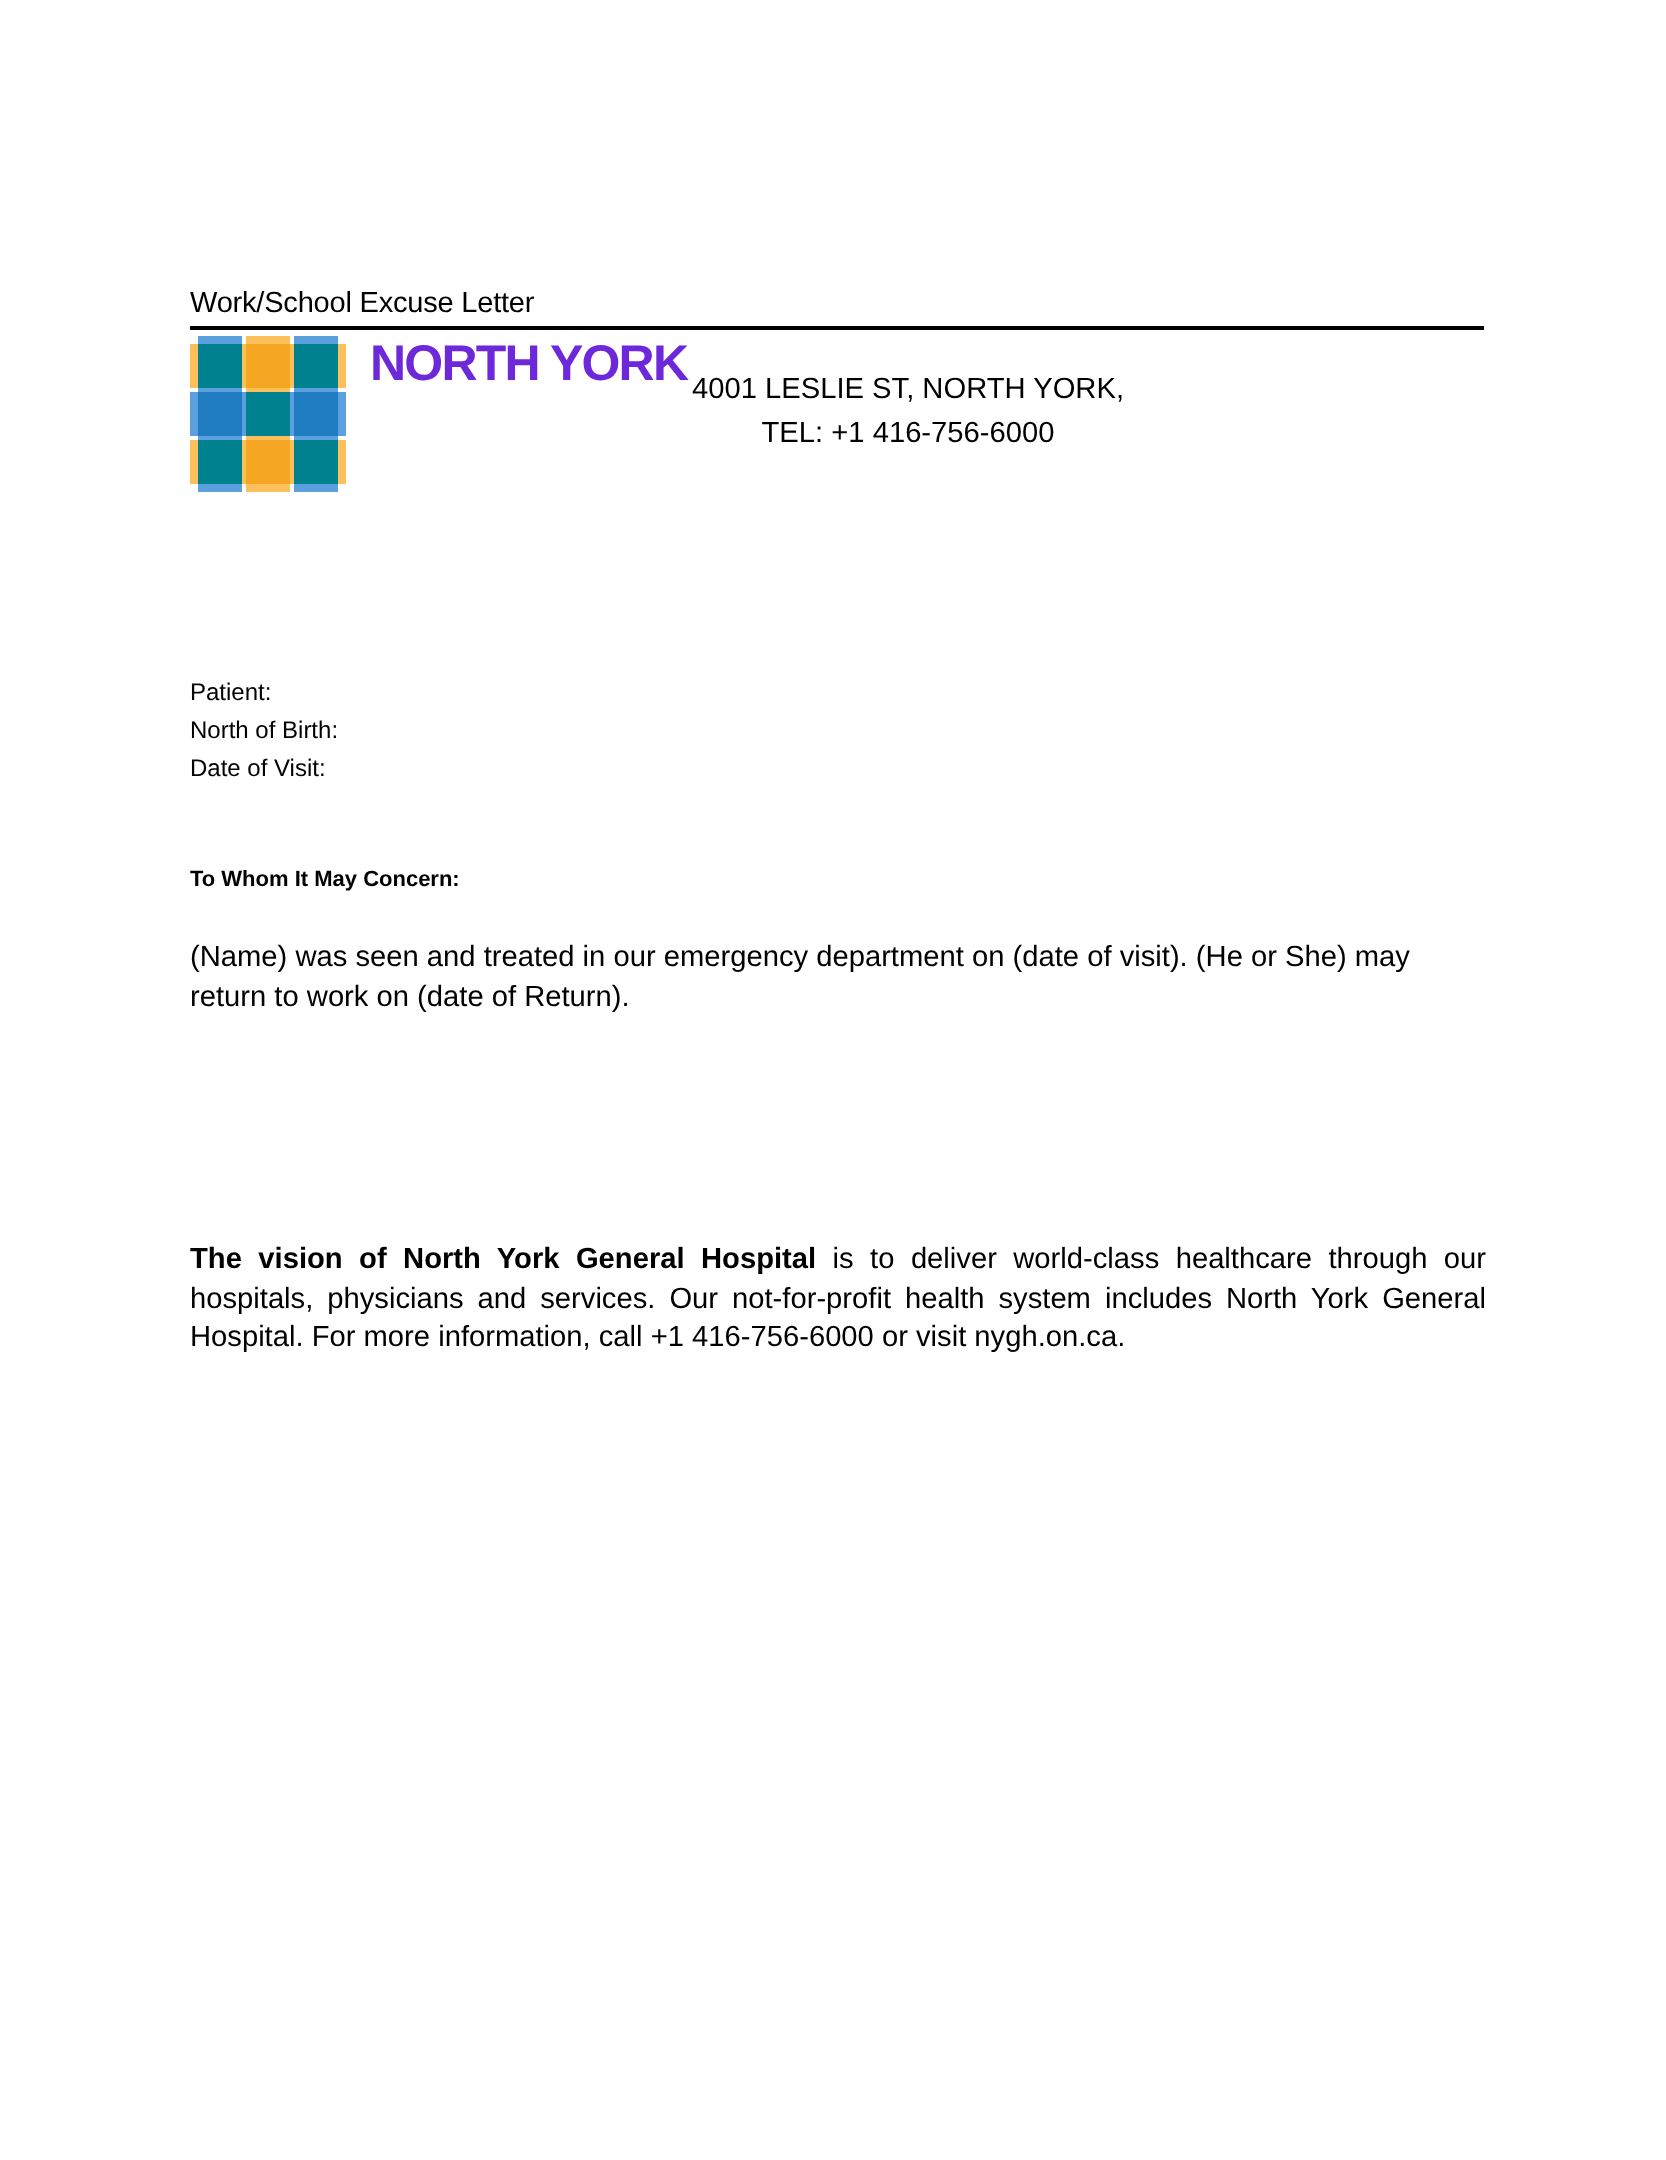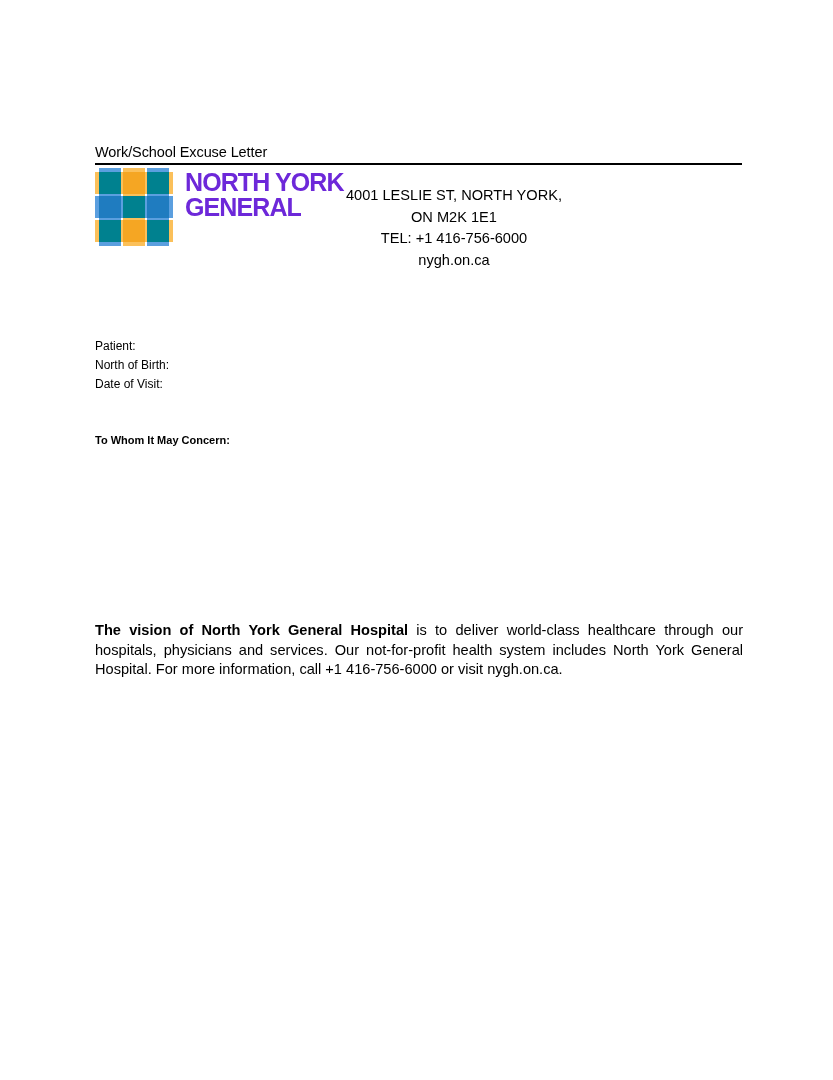--- a/index.html
+++ b/index.html
@@ -148,37 +148,35 @@
       <rect x="52" y="4" width="22" height="22" fill="#00818F"></rect>
       <rect x="4" y="52" width="22" height="22" fill="#00818F"></rect>
       <rect x="52" y="52" width="22" height="22" fill="#00818F"></rect>
 
       <rect x="28" y="28" width="22" height="22" fill="#00818F"></rect>
     </svg>
   </div>
 
   <div class="wordmark">
     <span>NORTH YORK</span>
-    <span class="l2">GENERAL</span>
   </div>
 
   <div class="address">
     <div>4001 LESLIE ST, NORTH YORK,</div>
-    <div>ON M2K 1E1</div>
     <div>TEL: +1 416-756-6000</div>
-    <div>nygh.on.ca</div>
   </div>
 
   <div class="patient-fields">
     <div class="field">Patient:</div>
     <div class="field">North of Birth:</div>
     <div class="field">Date of Visit:</div>
   </div>
 
   <div class="salutation">To Whom It May Concern:</div>
 
+  <div class="para para-visit">(Name) was seen and treated in our emergency department on (date of visit). (He or She) may return to work on (date of Return).</div>
 
 
   <div class="para para-vision">
     <b>The vision of North York General Hospital</b><span> is to deliver world-class healthcare through our hospitals, physicians and services. Our not-for-profit health system includes North York General Hospital. For more information, call +1 416-756-6000 or visit nygh.on.ca.</span>
   </div>
 
 </div>
 
 </body></html>

